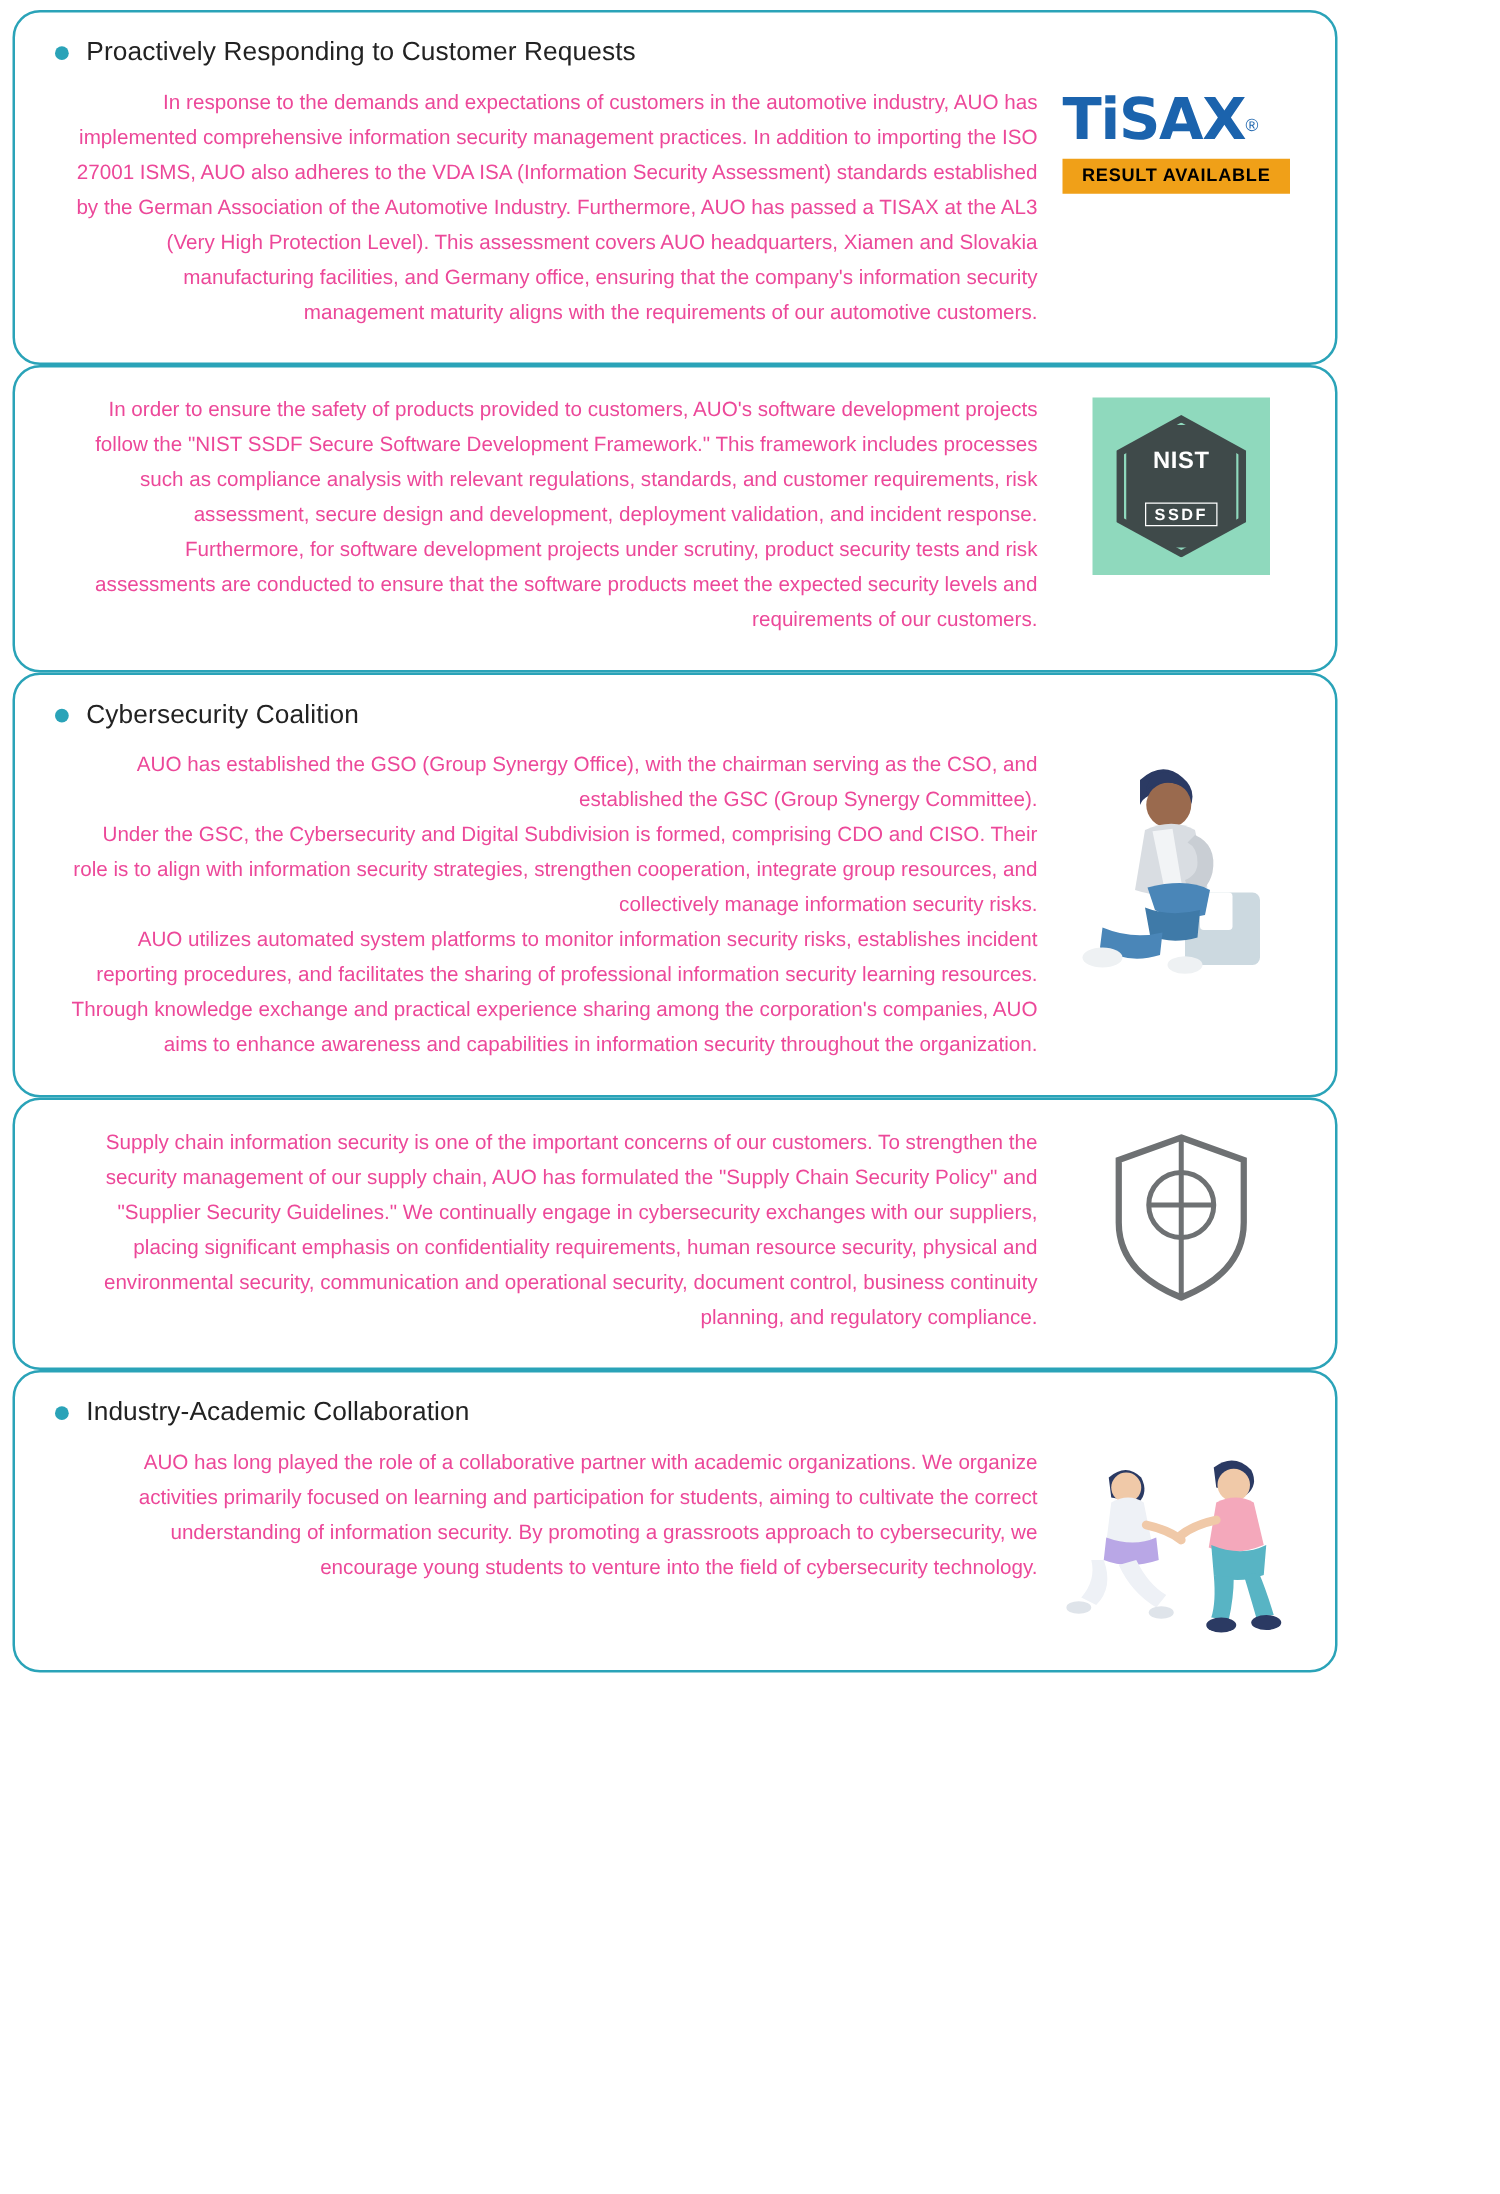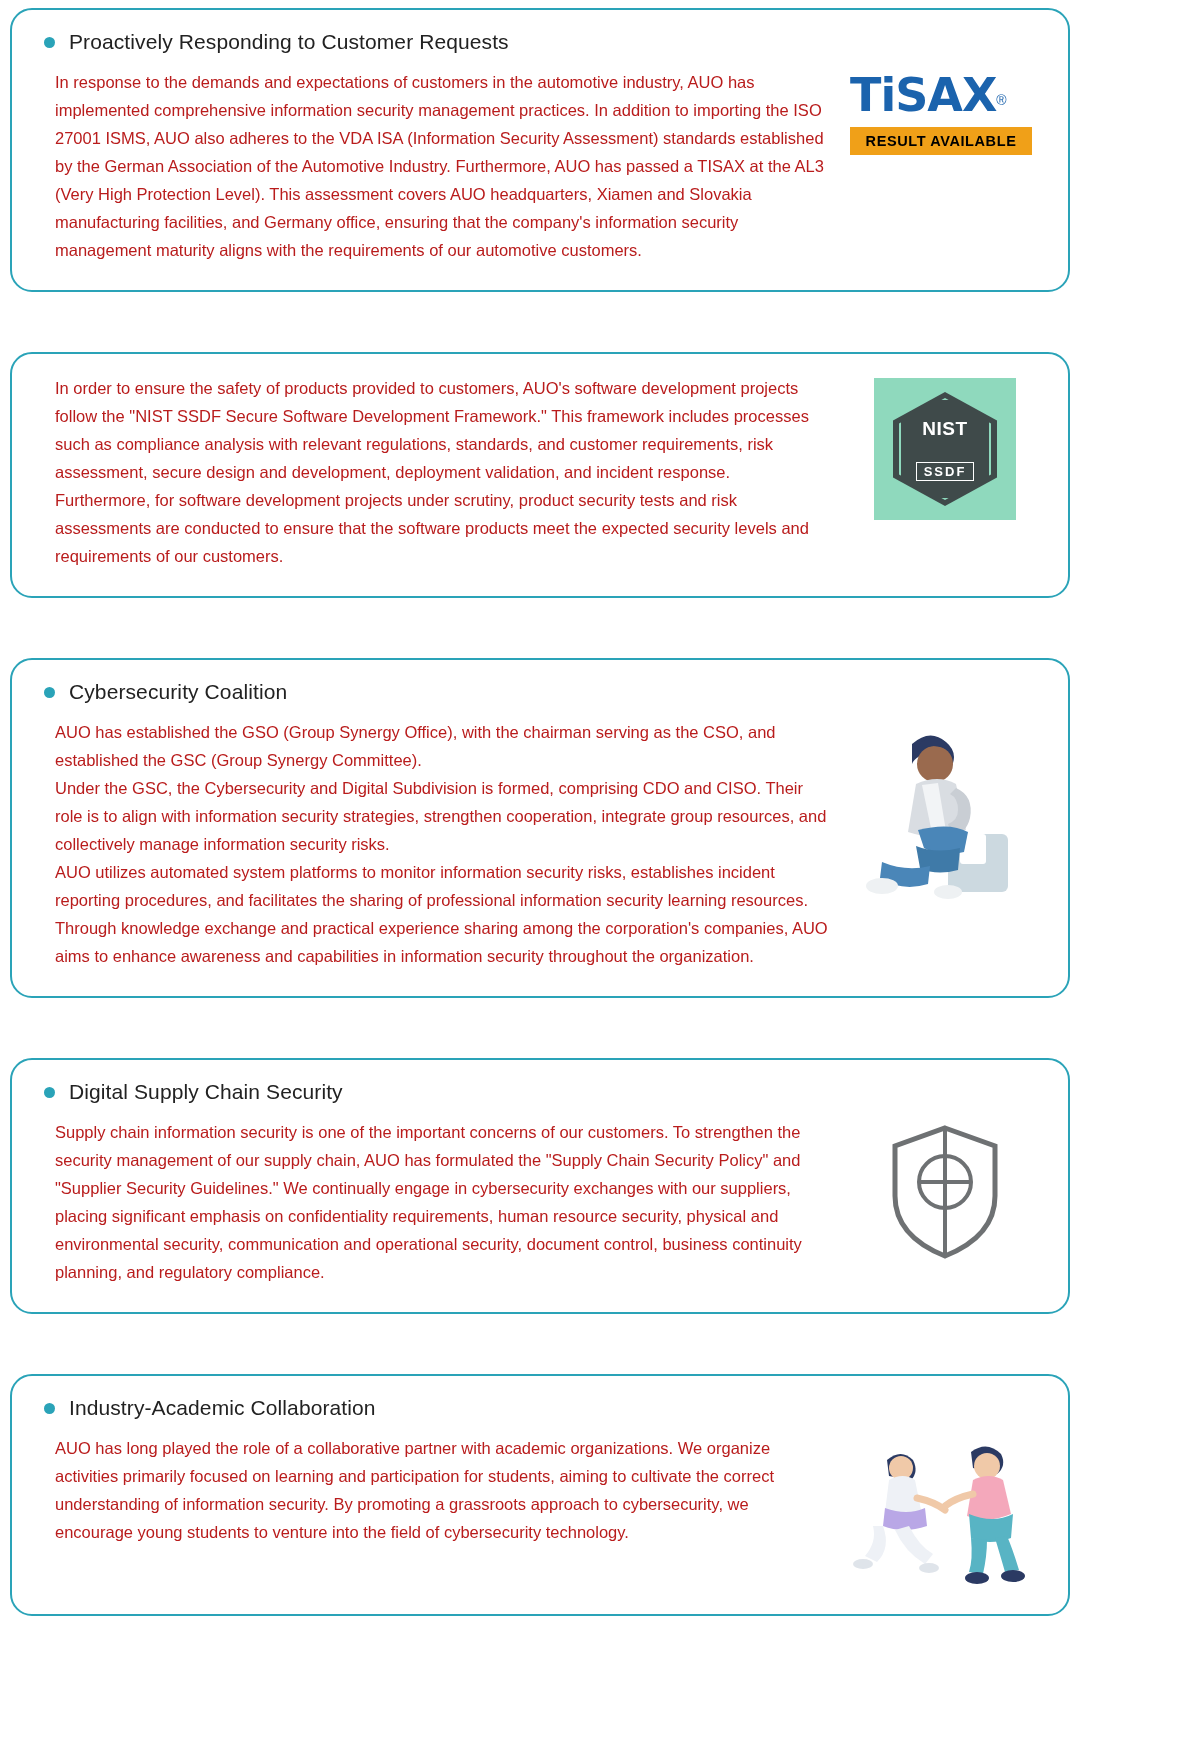--- a/index.html
+++ b/index.html
@@ -16,21 +16,20 @@
   }
   .page {
     width: 1200px;
     padding: 8px 130px 20px 10px;
   }
   .card {
     position: relative;
     border: 2px solid #2aa3b8;
     border-radius: 22px;
     background: #ffffff;
-    margin-bottom: 60px;
     padding: 20px 28px 26px 28px;
     min-height: 120px;
   }
   .card:last-child { margin-bottom: 13px; }
 
   .card-head {
     display: flex;
     align-items: center;
     gap: 14px;
     margin-bottom: 14px;
@@ -51,24 +50,25 @@
   }
   .card-body {
     display: flex;
     align-items: flex-start;
     gap: 20px;
   }
   .card-text {
     flex: 1 1 auto;
     font-size: 16.5px;
     line-height: 28px;
-    color: #b91c1c;
+    color: #ec4899;
     padding-left: 15px;
     white-space: pre-line;
     max-width: 900px;
+    text-align: right;
   }
   .card-figure {
     flex: 0 0 auto;
     width: 190px;
     display: flex;
     align-items: center;
     justify-content: center;
     padding-top: 4px;
   }
 
@@ -228,24 +228,20 @@
 
             <ellipse cx="22" cy="164" rx="16" ry="8" fill="#eef1f3"></ellipse>
             <ellipse cx="88" cy="170" rx="14" ry="7" fill="#eef1f3"></ellipse>
           </svg>
         </div>
       </div>
     </div>
   </div>
 
   <div class="card">
-    <div class="card-head">
-      <span class="bullet"></span>
-      <span class="card-title">Digital Supply Chain Security</span>
-    </div>
     <div class="card-body">
       <div class="card-text">Supply chain information security is one of the important concerns of our customers. To strengthen the security management of our supply chain, AUO has formulated the "Supply Chain Security Policy" and "Supplier Security Guidelines." We continually engage in cybersecurity exchanges with our suppliers, placing significant emphasis on confidentiality requirements, human resource security, physical and environmental security, communication and operational security, document control, business continuity planning, and regulatory compliance.</div>
       <div class="card-figure">
         <div class="shield-wrap">
           <svg width="120" height="140" viewBox="0 0 120 140">
             <path d="M60 6 L110 24 V74 Q110 114 60 134 Q10 114 10 74 V24 Z" fill="none" stroke="#6e7173" stroke-width="5"></path>
             <path d="M60 6 V134" stroke="#6e7173" stroke-width="4" fill="none"></path>
             <path d="M60 34 A26 26 0 1 0 60 86 A26 26 0 1 0 60 34 Z" fill="none" stroke="#6e7173" stroke-width="4"></path>
             <path d="M34 60 H86" stroke="#6e7173" stroke-width="4"></path>
           </svg>

